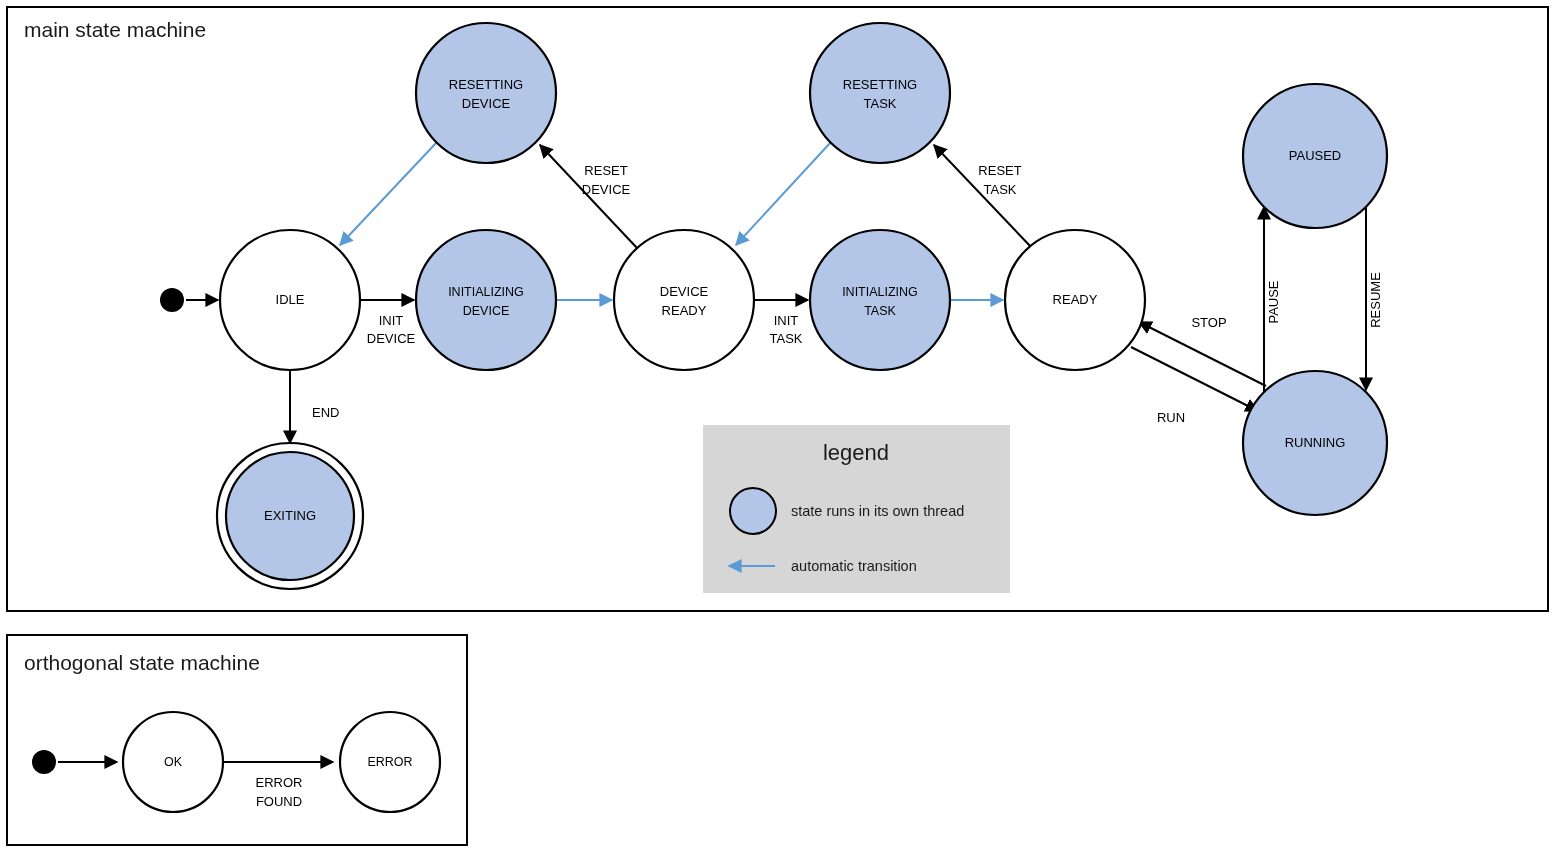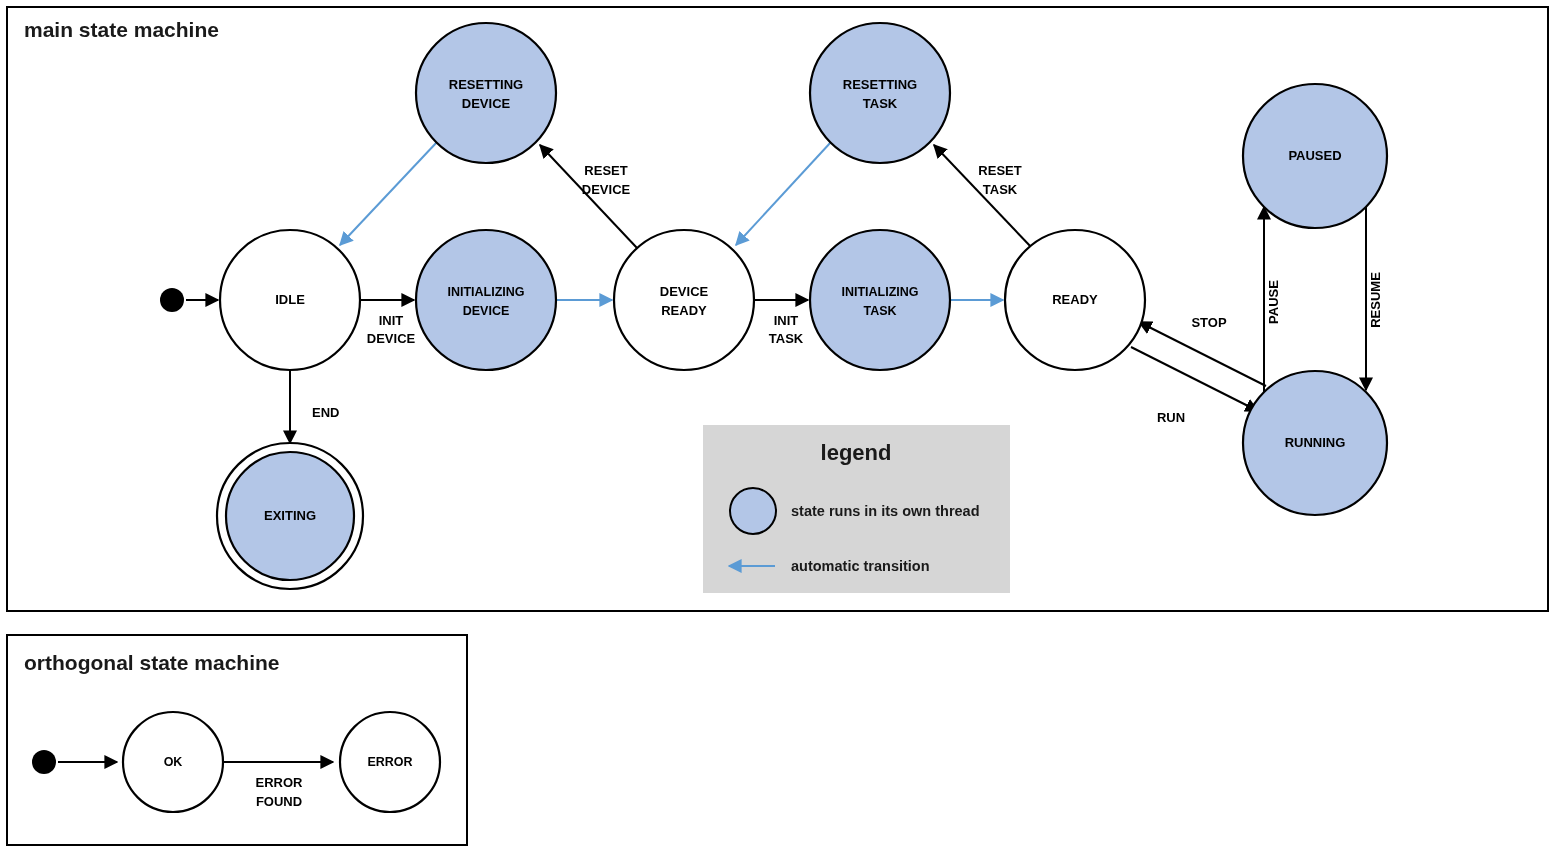--- a/index.html
+++ b/index.html
@@ -10,21 +10,20 @@
   body {
     width: 1555px;
     height: 852px;
     font-family: "Liberation Sans", sans-serif;
     overflow: hidden;
   }
   #stage {
     position: relative;
     width: 1317px;
     height: 852px;
-    font-weight: bold;
   }
   svg#diagram {
     display: block;
     width: 1555px;
     height: 852px;
   }
   .frame-rect {
     fill: #ffffff;
     stroke: #000000;
     stroke-width: 2;

